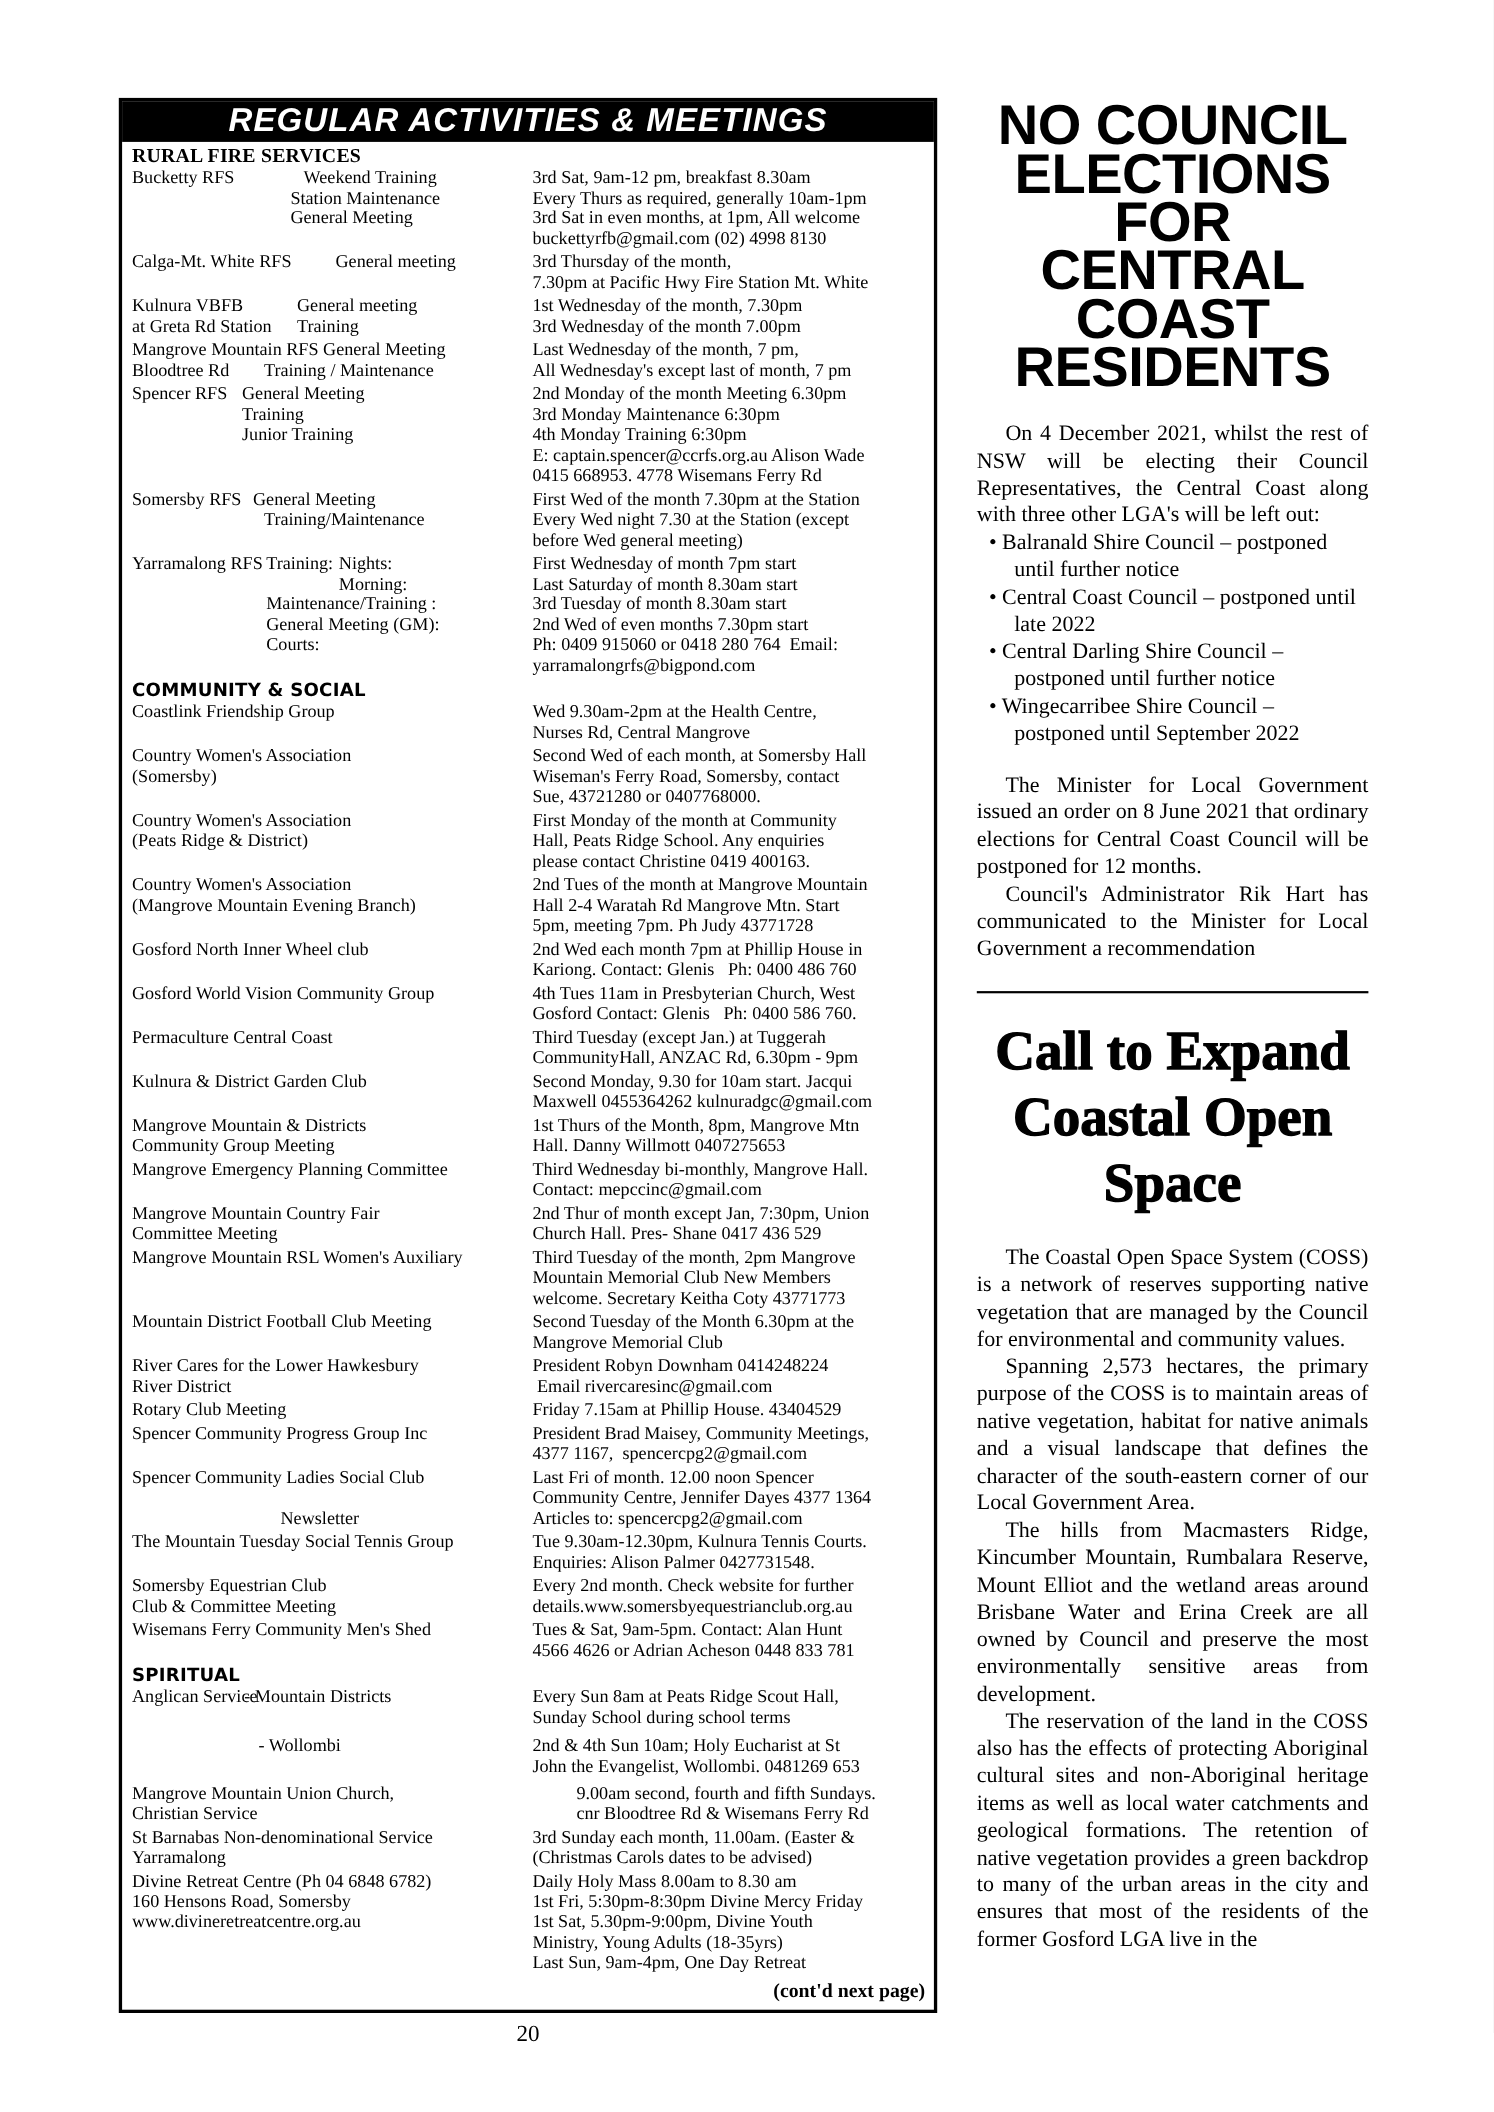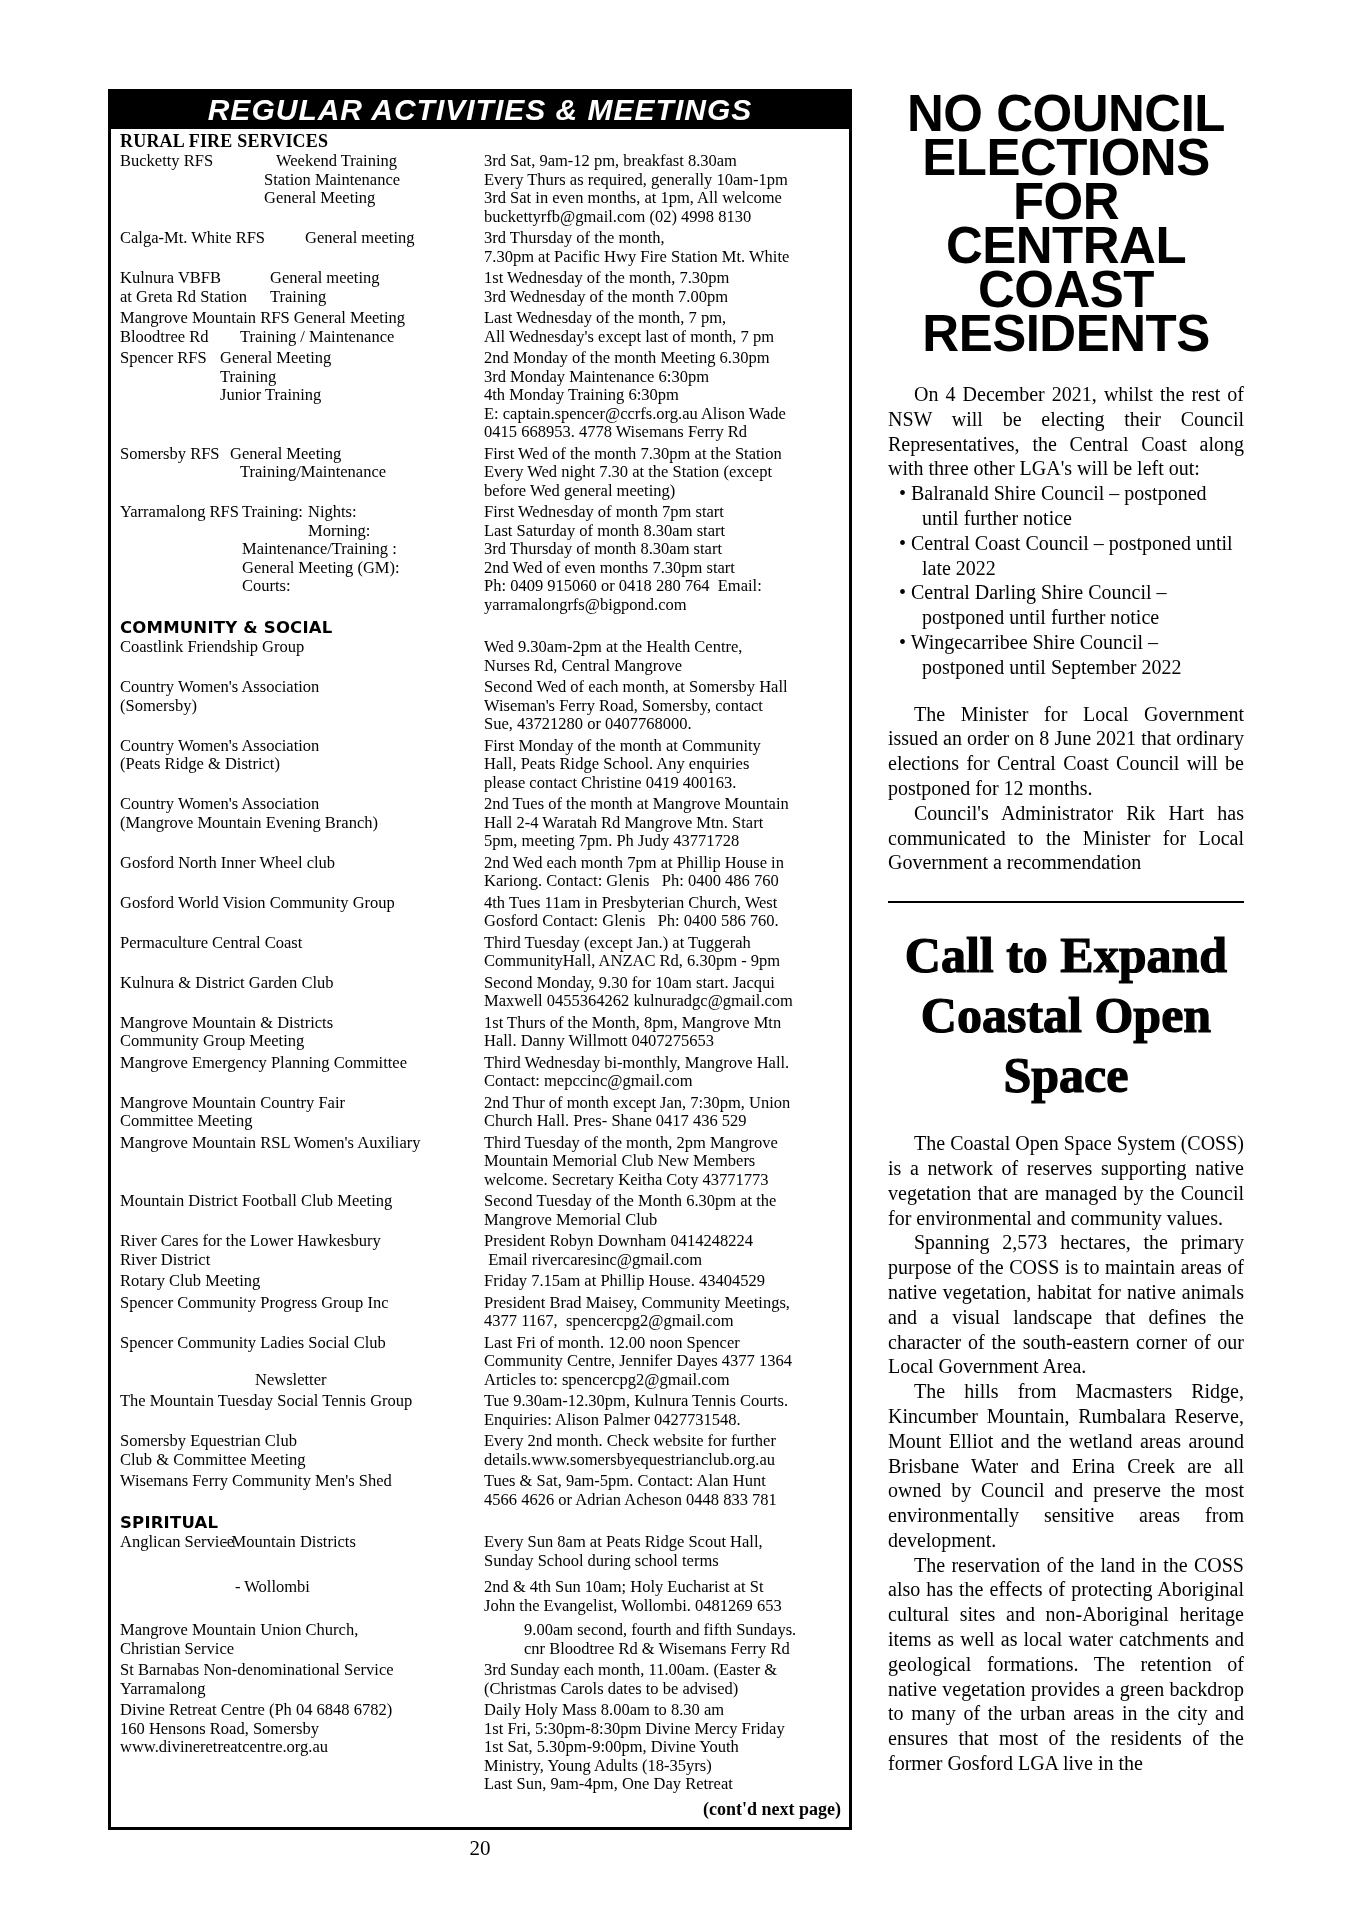--- a/index.html
+++ b/index.html
@@ -118,21 +118,21 @@
           <div class="rleft">
             <div class="ln"><span style="left: 0px;">Yarramalong RFS</span><span style="left: 122px;">Training:</span><span style="left: 188px;">Nights:</span></div>
             <div class="ln"><span style="left: 188px;">Morning:</span></div>
             <div class="ln"><span style="left: 122px;">Maintenance/Training :</span></div>
             <div class="ln"><span style="left: 122px; text-align: center;">General Meeting (GM):</span></div>
             <div class="ln"><span style="left: 122px;">Courts:</span></div>
           </div>
           <div class="rright">
             <div class="ln">First Wednesday of month 7pm start</div>
             <div class="ln">Last Saturday of month 8.30am start</div>
-            <div class="ln">3rd Thursday of month 8.30am start</div>
+            <div class="ln">3rd Tuesday of month 8.30am start</div>
             <div class="ln">2nd Wed of even months 7.30pm start</div>
             <div class="ln">Ph: 0409 915060 or 0418 280 764  Email:</div>
             <div class="ln">yarramalongrfs@bigpond.com</div>
           </div>
         </div>
         <div class="sec sec-sans">COMMUNITY &amp; SOCIAL</div>
         <div class="row">
           <div class="rleft">
             <div class="ln"><span style="left: 0px;">Coastlink Friendship Group</span></div>
           </div>

